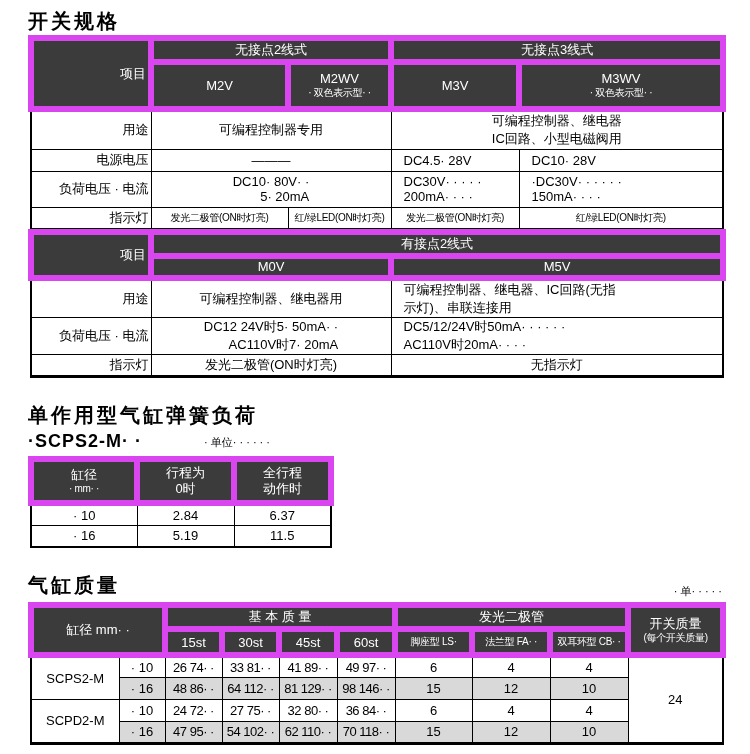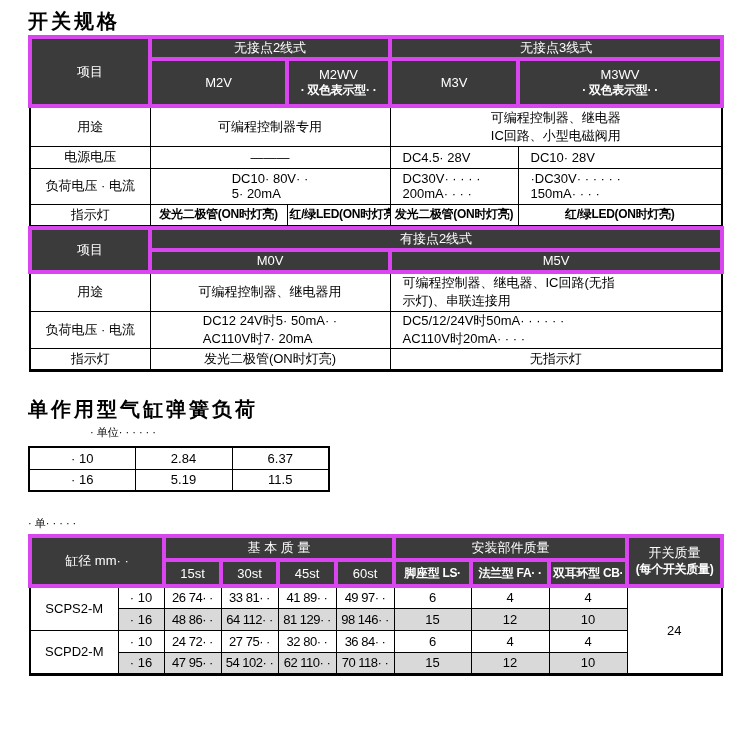--- a/index.html
+++ b/index.html
@@ -11,30 +11,30 @@
   }
   .page { padding:8px 28px 0 28px; }
 
   .sec-title { font-size:20px; font-weight:bold; letter-spacing:3px; }
 
   table { border-collapse:collapse; table-layout:fixed; }
   td { border:1px solid #000; text-align:center; vertical-align:middle;
        font-size:13px; padding:0 2px; overflow:hidden; white-space:nowrap; }
 
   
-  .hdr { background:var(--header-bg); color:#fff; border:4px solid #d946ef;
+  .hdr { background:var(--header-bg); color:#fff; border:6px solid #d946ef;
          font-size:13px; font-weight:normal; }
   table.spec, table.spring, table.wt { border:2px solid #000; }
   table.spec { border-bottom:3px solid #000; }
   table.wt   { border-bottom:3px solid #000; }
 
-  .lbl { text-align:center; }
-  .sm  { font-size:12px; letter-spacing:-0.3px;font-weight:bold; }
+  .lbl { text-align:right; }
+  .sm  { font-size:10px; letter-spacing:-0.3px; }
   .left { text-align:left; padding-left:12px;margin-top:16px; }
-  .cl { display:inline-block; text-align:left; }
+  .cl { display:inline-block; text-align:right; }
   .shade { background:var(--shaded); }
 
   
   .r-g  td { height:22px; }
   .r-m  td { height:47px; }
   .r-use td { height:40px; }
   .r-pow td { height:22px; }
   .r-load td { height:36px; }
   .r-led td { height:22px; }
 
@@ -174,65 +174,81 @@
       <td>发光二极管(ON时灯亮)</td>
       <td>无指示灯</td>
     </tr>
   </tbody>
     </table>
 
 
   <div class="sec2">
     <div class="sec-title">单作用型气缸弹簧负荷</div>
     <div class="model-line">
+      <span class="model-name">·SCPS2-M· ·</span>
       <span class="unit-note">· 单位· · · · · ·</span>
     </div>
     <table class="spring" style="width:300px">
       <colgroup>
           <col style="width:106px">
           <col style="width:97px">
           <col style="width:97px">
         </colgroup>
       <tbody>
+          <tr class="h2">
+        <td class="hdr two-line">
+          <div>缸径</div>
+          <div class="sm">· mm· ·</div>
+        </td>
+        <td class="hdr two-line">
+          <div>行程为</div>
+          <div>0时</div>
+        </td>
+        <td class="hdr two-line">
+          <div>全行程</div>
+          <div>动作时</div>
+        </td>
+      </tr>
       <tr class="r">
         <td>· 10</td>
         <td>2.84</td>
         <td>6.37</td>
       </tr>
       <tr class="r">
         <td>· 16</td>
         <td>5.19</td>
         <td>11.5</td>
       </tr>
     </tbody>
       </table>
   </div>
 
   <div class="sec3">
     <div class="title-row">
+      <span class="sec-title">气缸质量</span>
       <span class="unit-note-r">· 单· · · · ·</span>
     </div>
     <table class="wt" style="width:692px">
       <colgroup>
         <col style="width:88px">
           <col style="width:46px">
         <col style="width:57px">
           <col style="width:57px">
           <col style="width:58px">
           <col style="width:58px">
         <col style="width:77px">
           <col style="width:78px">
           <col style="width:78px">
         <col style="width:95px">
       </colgroup>
       <tbody>
           <tr class="h1">
         <td class="hdr" colspan="2" rowspan="2">缸径 mm· ·</td>
         <td class="hdr" colspan="4">基 本 质 量</td>
-        <td class="hdr" colspan="3">安装部件质量</td>
+        <td class="hdr" colspan="3">发光二极管</td>
         <td class="hdr two-line" rowspan="2">
           <div>开关质量</div>
           <div class="sm">(每个开关质量)</div>
         </td>
       </tr>
       <tr class="h2">
         <td class="hdr">15st</td>
         <td class="hdr">30st</td>
         <td class="hdr">45st</td>
         <td class="hdr">60st</td>

